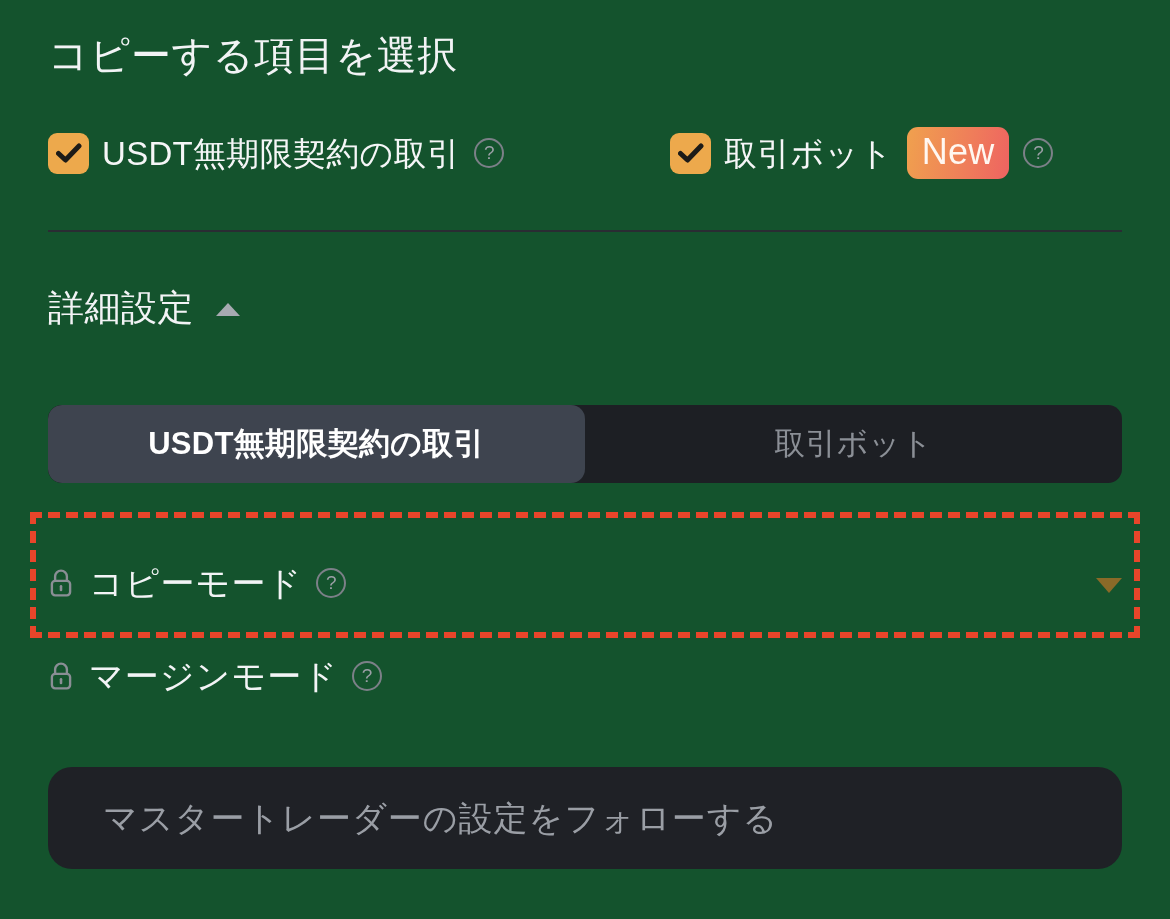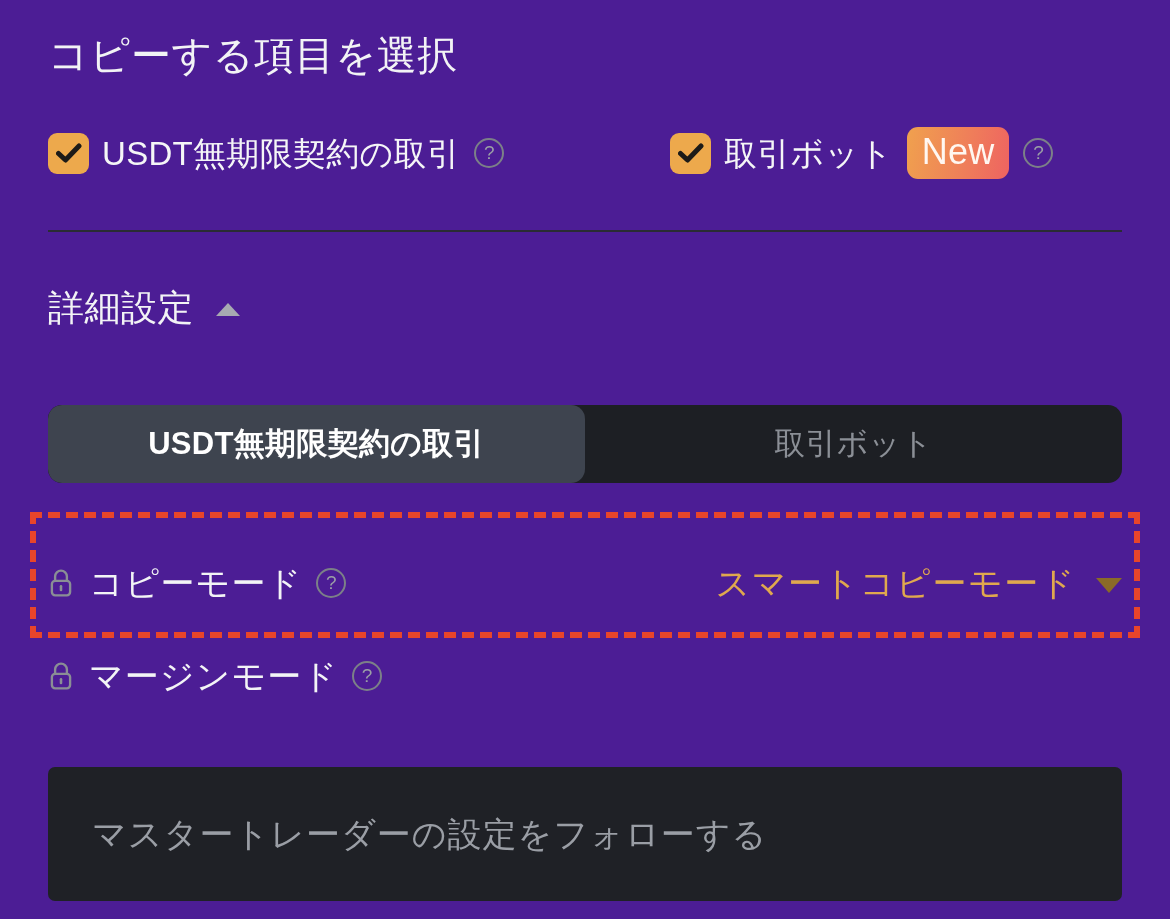--- a/index.html
+++ b/index.html
@@ -14,21 +14,21 @@
     font-family: "Liberation Sans", "DejaVu Sans", sans-serif;
     color: #ffffff;
     overflow: hidden;
     position: relative;
   }
 
   .screen {
     position: relative;
     width: 1170px;
     height: 919px;
-    background: #4c1d95;
+    background: #14532d;
   }
 
   
   .section-title {
     position: absolute;
     left: 48px;
     top: 30px;
     font-size: 40px;
     line-height: 1.25;
     font-weight: 400;
@@ -241,26 +241,26 @@
     border-top: 15px solid #8a6a28;
     flex: 0 0 auto;
   }
 
   
   .input-field {
     position: absolute;
     left: 48px;
     top: 767px;
     width: 1074px;
-    height: 134px;
+    height: 102px;
     background: #1f2126;
-    border-radius: 7px;
-    display: flex;
-    align-items: center;
-    padding: 0 44px;
+    border-radius: 24px;
+    display: flex;
+    align-items: center;
+    padding: 0 55px;
   }
 
   .input-placeholder {
     font-size: 34px;
     line-height: 1.2;
     color: #9a9ea5;
     letter-spacing: 1px;
     white-space: nowrap;
   }
 </style>
@@ -309,21 +309,20 @@
 
   <div class="setting-row copy-mode">
     <svg class="lock-icon" viewBox="0 0 24 28" fill="none" aria-hidden="true">
       <path d="M6.5 12 V8 a5.5 5.5 0 0 1 11 0 v4" stroke="#8a8e95" stroke-width="2.2" stroke-linecap="round"></path>
       <rect x="3.5" y="12" width="17" height="13.5" rx="3" stroke="#8a8e95" stroke-width="2.2"></rect>
       <path d="M12 17 v3.5" stroke="#8a8e95" stroke-width="2.4" stroke-linecap="round"></path>
     </svg>
     <span class="setting-label">コピーモード</span>
     <span class="help-icon">?</span>
     <span class="row-spacer"></span>
-    <span class="setting-value">スマートコピーモード</span>
     <span class="caret-down"></span>
   </div>
 
   <div class="highlight-box"></div>
 
   <div class="setting-row margin-mode">
     <svg class="lock-icon" viewBox="0 0 24 28" fill="none" aria-hidden="true">
       <path d="M6.5 12 V8 a5.5 5.5 0 0 1 11 0 v4" stroke="#8a8e95" stroke-width="2.2" stroke-linecap="round"></path>
       <rect x="3.5" y="12" width="17" height="13.5" rx="3" stroke="#8a8e95" stroke-width="2.2"></rect>
       <path d="M12 17 v3.5" stroke="#8a8e95" stroke-width="2.4" stroke-linecap="round"></path>

